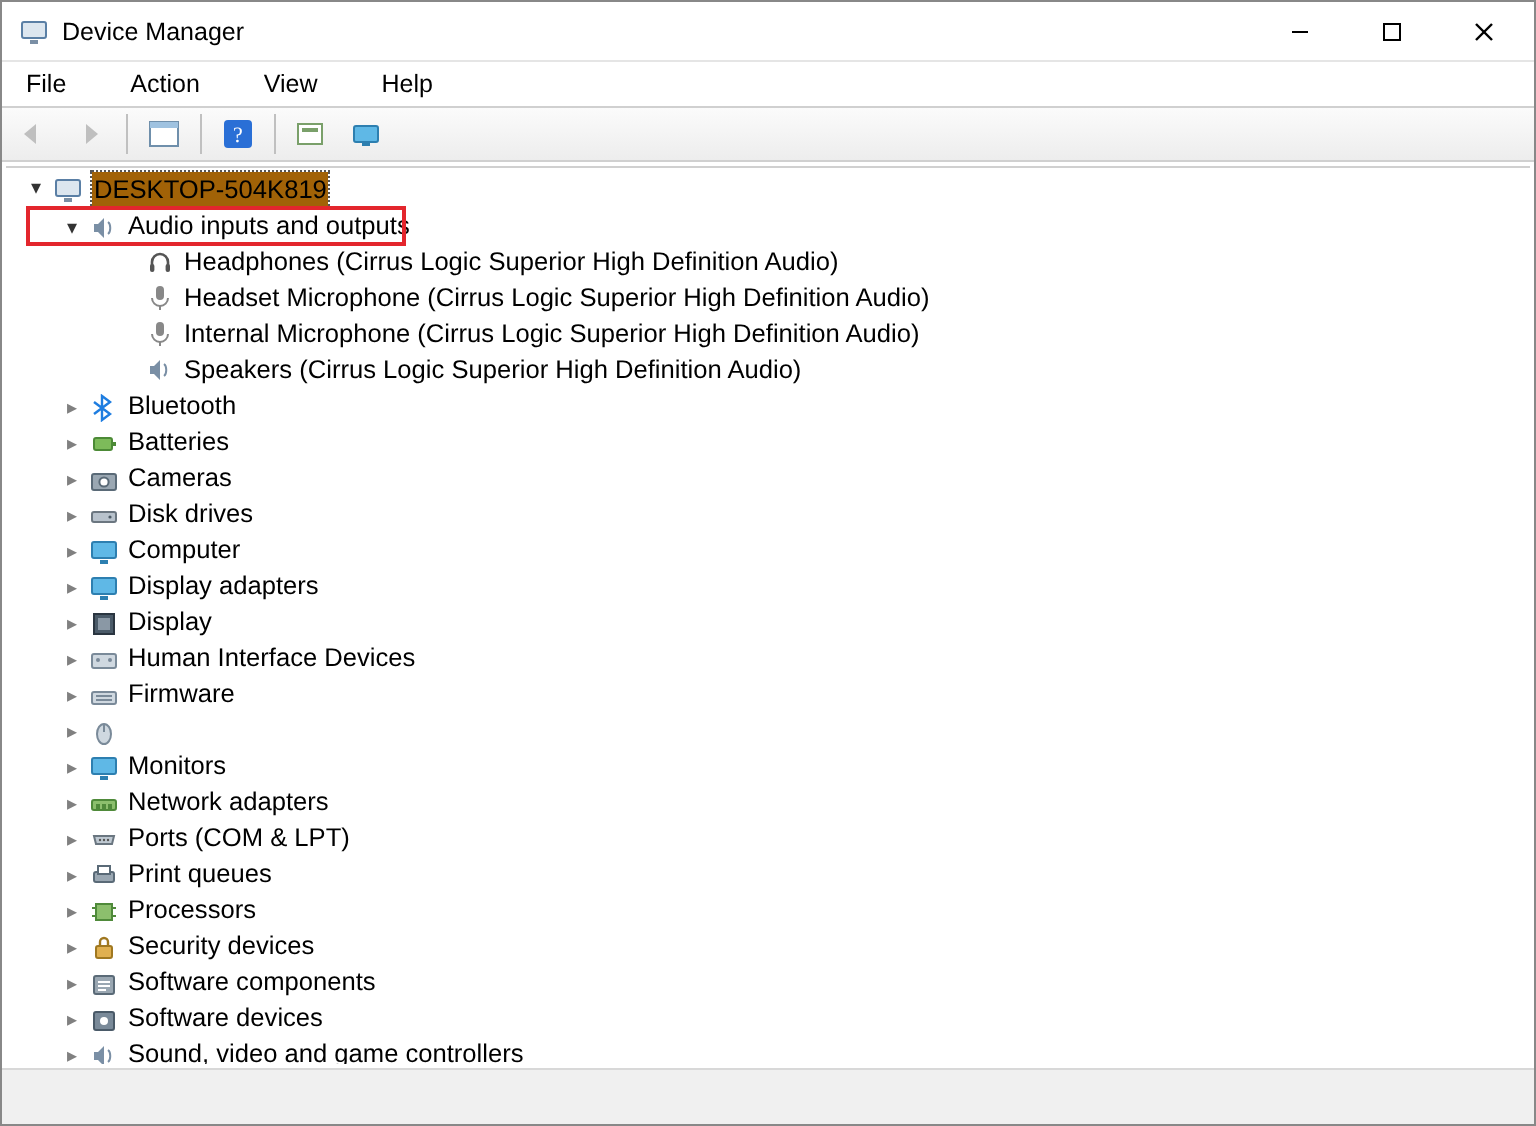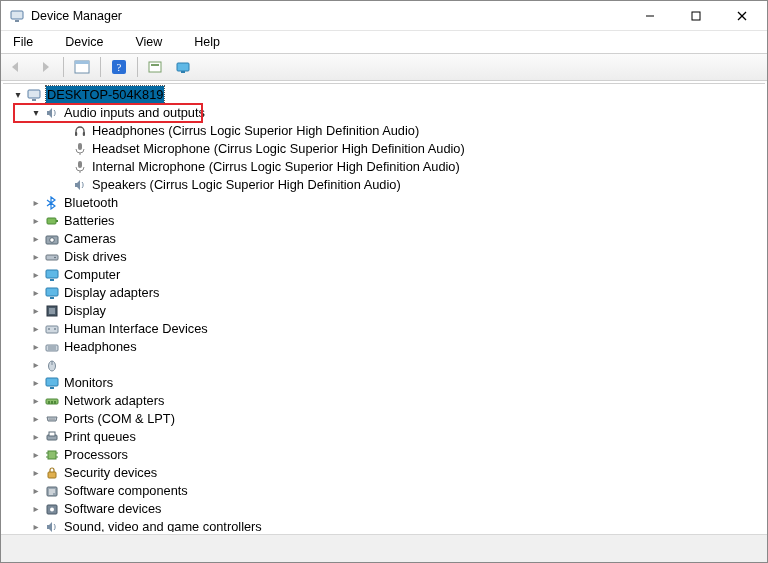--- a/index.html
+++ b/index.html
@@ -92,23 +92,23 @@
   }
   .arrow.open::before { content:"▾"; color:#333; }
   .arrow.closed::before { content:"▸"; color:#808080; }
   .arrow.none::before { content:""; }
   .nicon {
     width:16px; height:16px; margin-right:4px;
     display:inline-flex; align-items:center; justify-content:center;
     flex-shrink:0;
   }
   .nlabel { white-space:nowrap; }
-  .nlabel.sel { background:#0369a1; outline:1px dotted #555; padding:0 1px; }
+  .nlabel.sel { background:#a16207; outline:1px dotted #555; padding:0 1px; }
   .lvl0 { padding-left: 2px; }
-  .lvl1 { padding-left: 20px; }
+  .lvl1 { padding-left: 20px; align-items: flex-end; }
   .lvl2 { padding-left: 48px; }
   .hl { position:absolute; border:2px solid #e3262d; pointer-events:none; }
   .statusbar {
     height: 28px;
     background: #f0f0f0;
     border-top: 1px solid #d8d8d8;
   }
   
   svg { display:block; }
 </style>
@@ -140,21 +140,21 @@
         <svg width="10" height="10" viewBox="0 0 10 10">
             <line x1="1" y1="1" x2="9" y2="9" stroke="#000" stroke-width="1.2"></line>
             <line x1="9" y1="1" x2="1" y2="9" stroke="#000" stroke-width="1.2"></line>
           </svg>
       </div>
     </div>
   </div>
 
   <div class="menubar">
     <div class="menuitem">File</div>
-    <div class="menuitem">Device</div>
+    <div class="menuitem">Action</div>
     <div class="menuitem">View</div>
     <div class="menuitem">Help</div>
   </div>
 
   <div class="toolbar">
     <div class="tbtn">
       <svg width="16" height="14" viewBox="0 0 16 14">
           <path d="M9 2 L3 7 L9 12 Z" fill="#bfbfbf"></path>
         </svg>
     </div>
@@ -345,21 +345,21 @@
           </div>
           <div class="node lvl1">
             <span class="arrow closed"></span>
             <span class="nicon">
               <svg width="14" height="14" viewBox="0 0 14 14">
                 <rect x="1" y="5" width="12" height="6" rx="1" fill="#cfd8e0" stroke="#7a8a99"></rect>
                 <line x1="3" y1="7" x2="11" y2="7" stroke="#7a8a99"></line>
                 <line x1="3" y1="9" x2="11" y2="9" stroke="#7a8a99"></line>
               </svg>
             </span>
-            <span class="nlabel">Headphones</span>
+            <span class="nlabel">Firmware</span>
           </div>
           <div class="node lvl1">
             <span class="arrow closed"></span>
             <span class="nicon">
               <svg width="14" height="14" viewBox="0 0 14 14">
                 <ellipse cx="7" cy="8" rx="3.5" ry="5" fill="#cfd8e0" stroke="#7a8a99"></ellipse>
                 <line x1="7" y1="3" x2="7" y2="7" stroke="#7a8a99"></line>
               </svg>
             </span>
           </div>

